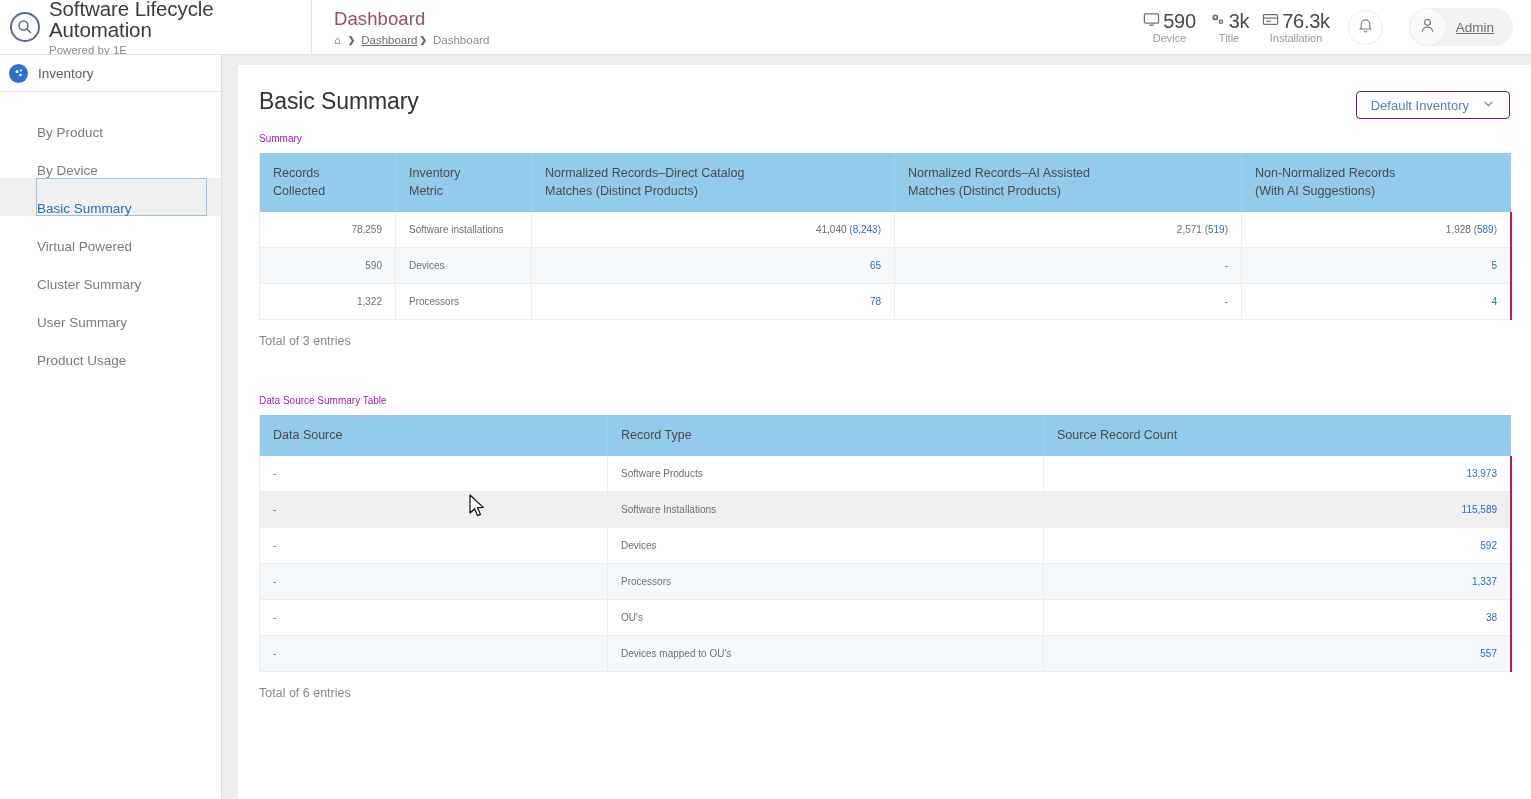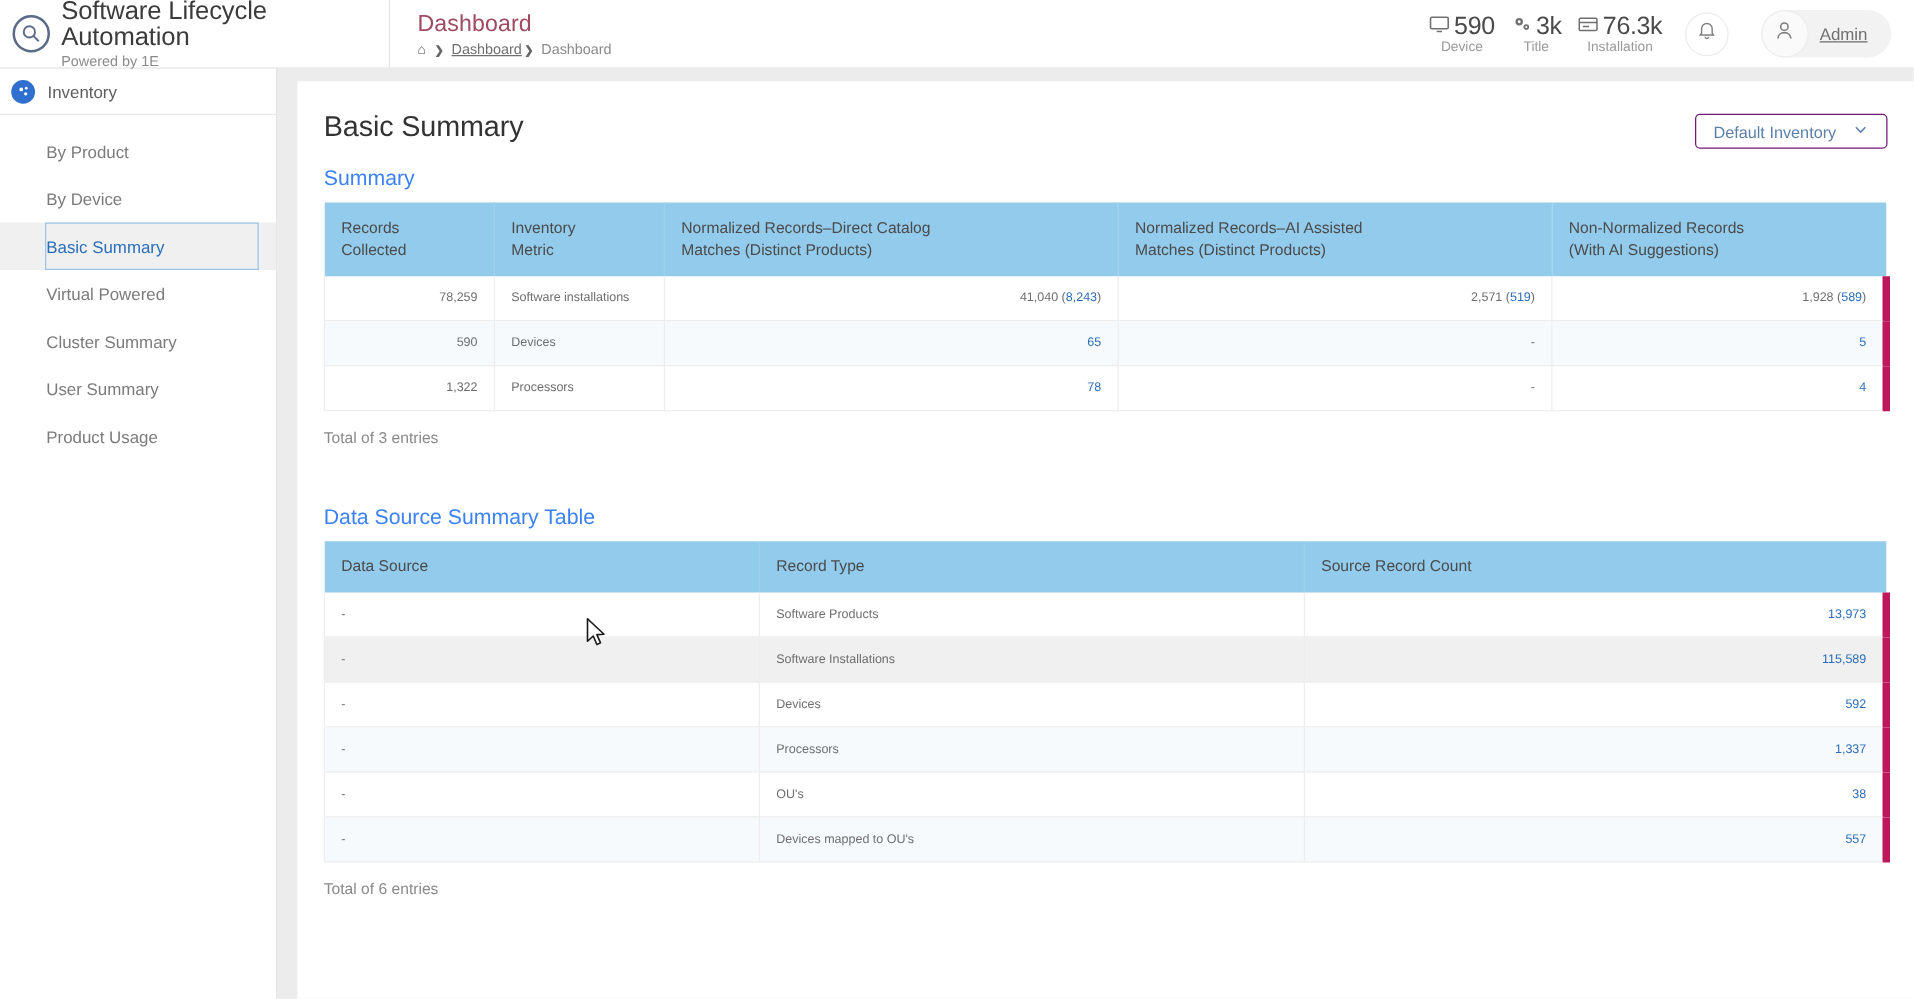--- a/index.html
+++ b/index.html
@@ -73,21 +73,21 @@
     height: 37px; display: flex; align-items: center; padding-left: 9px;
     border-bottom: 1px solid #e6e6e6;
   }
   .sb-head-icon {
     width: 19px; height: 19px; border-radius: 50%; background: #2f6fd0;
     display: flex; align-items: center; justify-content: center; margin-right: 10px;
   }
   .sb-head-label { font-size: 13.5px; color: #5d5d5d; }
   .sb-list { padding-top: 10px; }
   .sb-item {
-    height: 38px; display: flex; align-items: center;
+    height: 38px; display: flex; align-items: flex-end;
     padding-left: 37px; font-size: 13.5px; color: #7b7b7b;
     cursor: pointer;
   }
   .sb-item.active {
     background: #f0f0f0; color: #2a6ebb;
   }
   .sb-item.active .sb-focus {
     border: 1px solid #9cc2e8;
     display: block;
     position: absolute; left: 36px; right: 14px; height: 38px;
@@ -109,39 +109,39 @@
 
   .h1row { display: flex; align-items: flex-start; justify-content: space-between; }
   .h1 { font-size: 23px; color: #333333; font-weight: 400; letter-spacing: -.1px; }
   .inv-btn {
     display: flex; align-items: center; gap: 13px;
     height: 28px; padding: 0 14px;
     border: 1px solid #701a75; border-radius: 4px; background: #fff;
     font-size: 13px; color: #5a7fa8; cursor: pointer;
     margin-top: 3px; margin-right: 2px;
   }
-  .sec-label { font-size: 17px; color: #3b82f6; margin: 14px 0 9px 0; }
+  .sec-label { font-size: 10px; color: #a21caf; margin: 14px 0 9px 0; }
   .sec-label.two { margin-top: 47px; }
 
   table { border-collapse: collapse; width: 100%; table-layout: fixed; }
   th {
     background: #92cbec; color: #4b4b4b; font-weight: 400;
     font-size: 12.5px; line-height: 1.45;
     text-align: left; vertical-align: top;
     padding: 11px 13px 12px 13px;
     border-right: 1px solid #9fd1ee;
   }
   th:last-child { border-right: none; }
   td {
     font-size: 10px; color: #6e6e6e;
     padding: 12px 13px; vertical-align: middle;
     border-right: 1px solid #ededed;
     border-bottom: 1px solid #ededed;
   }
-  td:last-child { border-right: 6px solid #be185d; }
+  td:last-child { border-right: 2px solid #be185d; }
   .tbl { border-left: 1px solid #ededed; }
   .num { text-align: right; }
   .lnk { color: #2a6ebb; }
   .row-hover { background: #f0f0f0; }
   .row-alt  { background: #f7fafc; }
   .total { font-size: 12.5px; color: #8a8a8a; margin-top: 14px; }
 
   
   .cursor { position: absolute; left: 468px; top: 494px; z-index: 50; pointer-events: none; }
 </style>

